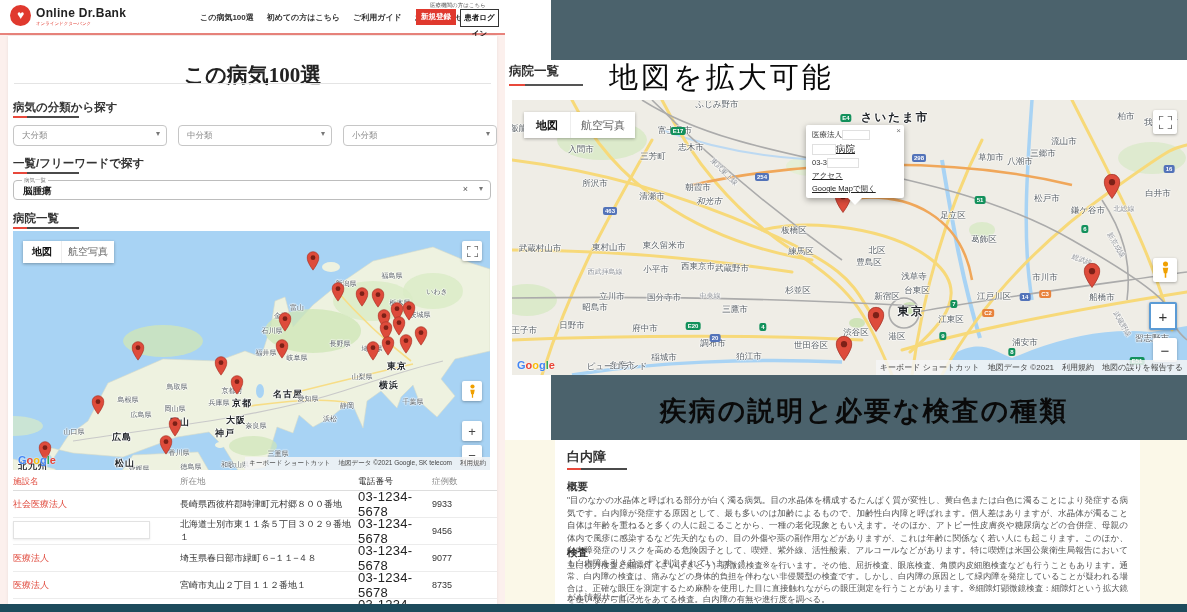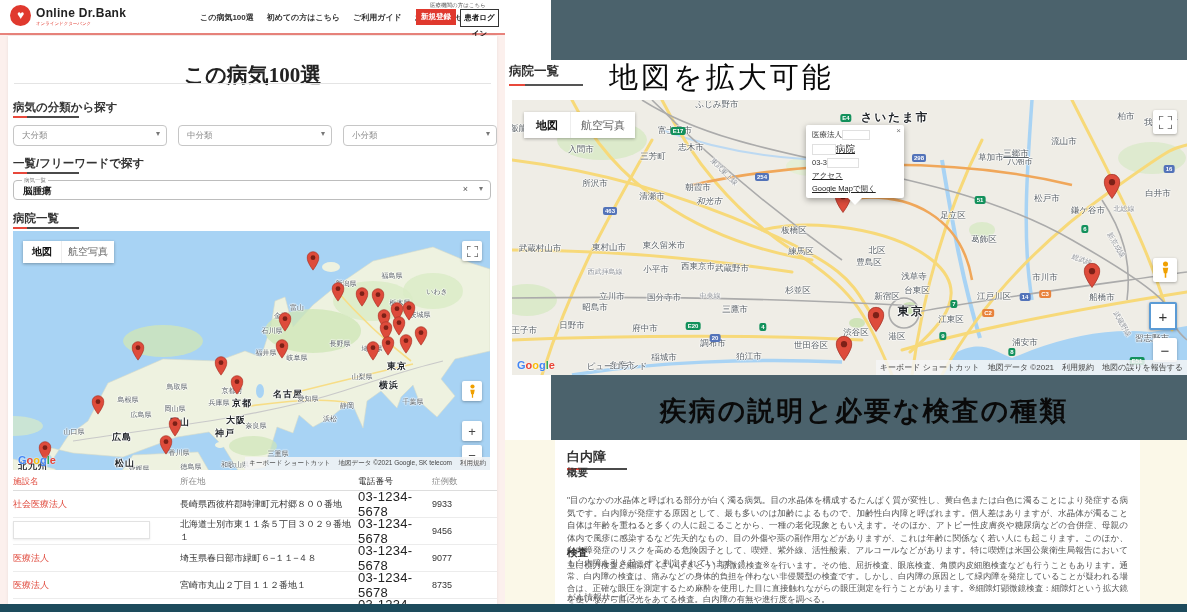--- a/index.html
+++ b/index.html
@@ -419,21 +419,21 @@
           <span class="mlbl" style="left: 649px; top: 23px;">我孫子市</span>
           <span class="mlbl" style="left: 11px; top: 29px;">飯能市</span>
           <span class="mlbl" style="left: 72px; top: 27px;">狭山市</span>
           <span class="mlbl" style="left: 41px; top: 50px; margin-left: 28px;">入間市</span>
           <span class="mlbl" style="left: 141px; top: 57px;">三芳町</span>
           <span class="mlbl" style="left: 179px; top: 48px;">志木市</span>
           <span class="mlbl rail" style="left: 212px; top: 72px; transform: translate(-50%, -50%) rotate(45deg);">東武東上線</span>
           <span class="mlbl" style="left: 552px; top: 42px;">流山市</span>
           <span class="mlbl" style="left: 479px; top: 58px;">草加市</span>
           <span class="mlbl" style="left: 508px; top: 62px; text-align: right;">八潮市</span>
-          <span class="mlbl" style="left: 504px; top: 54px; text-decoration: underline;">三郷市</span>
+          <span class="mlbl" style="left: 531px; top: 54px;">三郷市</span>
           <span class="mlbl" style="left: 83px; top: 84px;">所沢市</span>
           <span class="mlbl" style="left: 140px; top: 97px;">清瀬市</span>
           <span class="mlbl" style="left: 186px; top: 88px;">朝霞市</span>
           <span class="mlbl" style="left: 197px; top: 102px; font-style: italic;">和光市</span>
           <span class="mlbl" style="left: 535px; top: 99px;">松戸市</span>
           <span class="mlbl" style="left: 576px; top: 111px;">鎌ケ谷市</span>
           <span class="mlbl rail" style="left: 612px; top: 109px;">北総線</span>
           <span class="mlbl" style="left: 646px; top: 94px;">白井市</span>
           <span class="mlbl rail" style="left: 604px; top: 145px; transform: translate(-50%, -50%) rotate(60deg);">新京成線</span>
           <span class="mlbl" style="left: 441px; top: 116px;">足立区</span>
@@ -558,21 +558,21 @@
     </div>
 
     <div class="band band2">
       <div class="band2-title serif">疾病の説明と必要な検査の種類</div>
     </div>
 
     <div class="cream"></div>
     <div class="disease-card">
       <div class="d-title">白内障</div>
       <div class="rule" style="left:12px;top:28px;width:60px;"></div>
-      <div class="d-sub" style="top:26px;">概要</div>
+      <div class="d-sub" style="top:40px;">概要</div>
       <div class="d-para" style="top:54px;">"目のなかの水晶体と呼ばれる部分が白く濁る病気。目の水晶体を構成するたんぱく質が変性し、黄白色または白色に濁ることにより発症する病気です。白内障が発症する原因として、最も多いのは加齢によるもので、加齢性白内障と呼ばれます。個人差はありますが、水晶体が濁ること自体は年齢を重ねると多くの人に起こることから、一種の老化現象ともいえます。そのほか、アトピー性皮膚炎や糖尿病などの合併症、母親の体内で風疹に感染するなど先天的なもの、目の外傷や薬の副作用などがありますが、これは年齢に関係なく若い人にも起こります。このほか、白内障発症のリスクを高める危険因子として、喫煙、紫外線、活性酸素、アルコールなどがあります。特に喫煙は米国公衆衛生局報告においても白内障を引き起こすと判定されています。"</div>
       <div class="d-sub" style="top:106px;">検査</div>
       <div class="d-para" style="top:120px;font-size:8.4px;line-height:11.4px;">主に視力検査と細隙灯（さいげきとう）顕微鏡検査※を行います。その他、屈折検査、眼底検査、角膜内皮細胞検査なども行うこともあります。通常、白内障の検査は、痛みなどの身体的負担を伴わない非侵襲型の検査です。しかし、白内障の原因として緑内障を発症していることが疑われる場合は、正確な眼圧を測定するため麻酔を使用した目に直接触れながらの眼圧測定を行うことがあります。※細隙灯顕微鏡検査：細隙灯という拡大鏡を使いながら目に光をあてる検査。白内障の有無や進行度を調べる。</div>
       <div class="d-src">がん情報サービス</div>
     </div>
   </section>
 
   <div class="bottom-bar"></div>
 </div>
 

